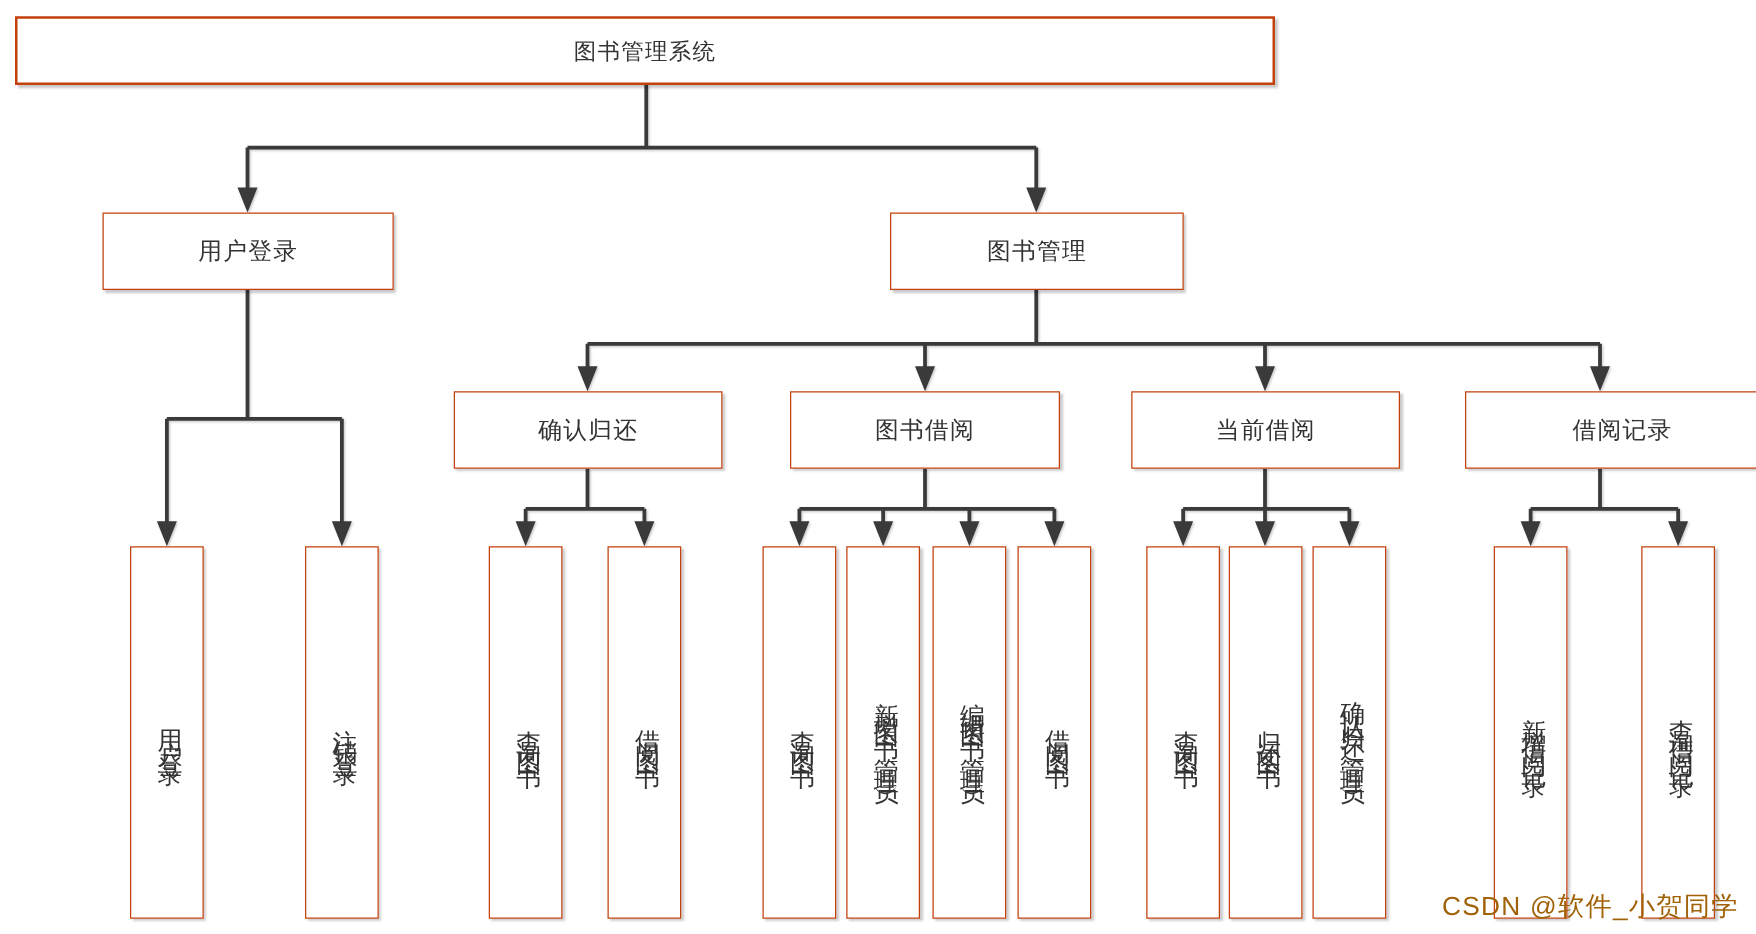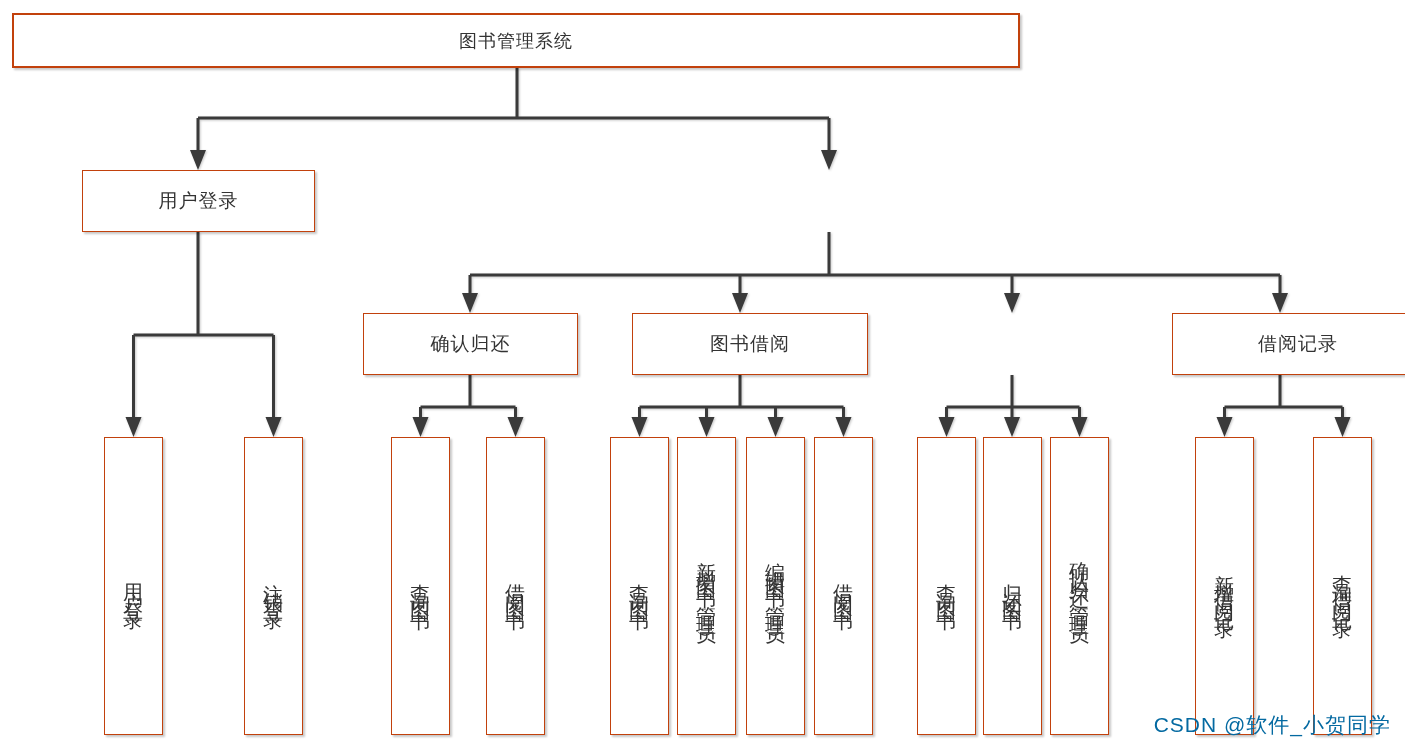--- a/index.html
+++ b/index.html
@@ -6,33 +6,34 @@
   .stage{
     position:relative;width:1405px;height:747px;background:#ffffff;overflow:hidden;
     font-family:"Liberation Sans","DejaVu Sans",sans-serif;color:#333333;
   }
   .stage svg{position:absolute;left:0;top:0;width:1405px;height:747px;
     filter:drop-shadow(1.5px 1.5px 1px rgba(0,0,0,0.22));}
   .node{
     position:absolute;box-sizing:border-box;background:#ffffff;
     border:1px solid #c2410c;display:flex;align-items:center;justify-content:center;
     box-shadow:2px 2px 2px rgba(0,0,0,0.22);
+    font-family:Liberation Mono, monospace;
   }
   .node.hlabel{font-size:19px;letter-spacing:1px;white-space:nowrap;}
   .node.root{left:12px;top:13px;width:1008px;height:55px;border-width:2px;font-size:18px;}
   .node.lvl{top:170px;height:62px;}
   .node.lvl3{top:313px;height:62px;}
   .node.leaf{top:437px;width:59px;height:298px;}
   .vtext{
     writing-mode:vertical-rl;text-orientation:mixed;
     font-size:20px;line-height:1;letter-spacing:9px;white-space:nowrap;
   }
   .watermark{
     position:absolute;right:14px;top:711px;z-index:5;
-    font-size:21px;letter-spacing:1px;color:#0369a1;white-space:nowrap;
+    font-size:21px;letter-spacing:1px;color:#a16207;white-space:nowrap;
   }
 </style>
 </head>
 <body>
 
 <div class="stage">
 
   <svg viewBox="0 0 1405 747" aria-hidden="true">
 
     <g>
@@ -67,23 +68,25 @@
 
     <g>
       <path d="M1280,375 L1280,407 M1224.5,407 L1342.5,407 M1224.5,407 L1224.5,420 M1342.5,407 L1342.5,420" stroke="#3a3a3a" stroke-width="3" fill="none"></path>
       <path d="M1216.5,417 L1232.5,417 L1224.5,437 Z M1334.5,417 L1350.5,417 L1342.5,437 Z" fill="#3a3a3a"></path>
     </g>
   </svg>
 
   <div class="node root hlabel">图书管理系统</div>
 
   <div class="node lvl hlabel" style="left:82px;width:233px;">用户登录</div>
+  <div class="node lvl hlabel" style="left:712px;width:235px;">图书管理</div>
 
   <div class="node lvl3 hlabel" style="left:363px;width:215px;">确认归还</div>
-  <div class="node lvl3 hlabel" style="left:632px;width:236px;">图书借阅</div>
+  <div class="node lvl3 hlabel" style="left:632px;width:216px;">图书借阅</div>
+  <div class="node lvl3 hlabel" style="left:905px;width:215px;">当前借阅</div>
   <div class="node lvl3 hlabel" style="left:1172px;width:252px;">借阅记录</div>
 
   <div class="node leaf" style="left:104px;">
     <span class="vtext">用户登录</span>
   </div>
   <div class="node leaf" style="left:244px;">
     <span class="vtext">注销登录</span>
   </div>
 
   <div class="node leaf" style="left:391px;">

